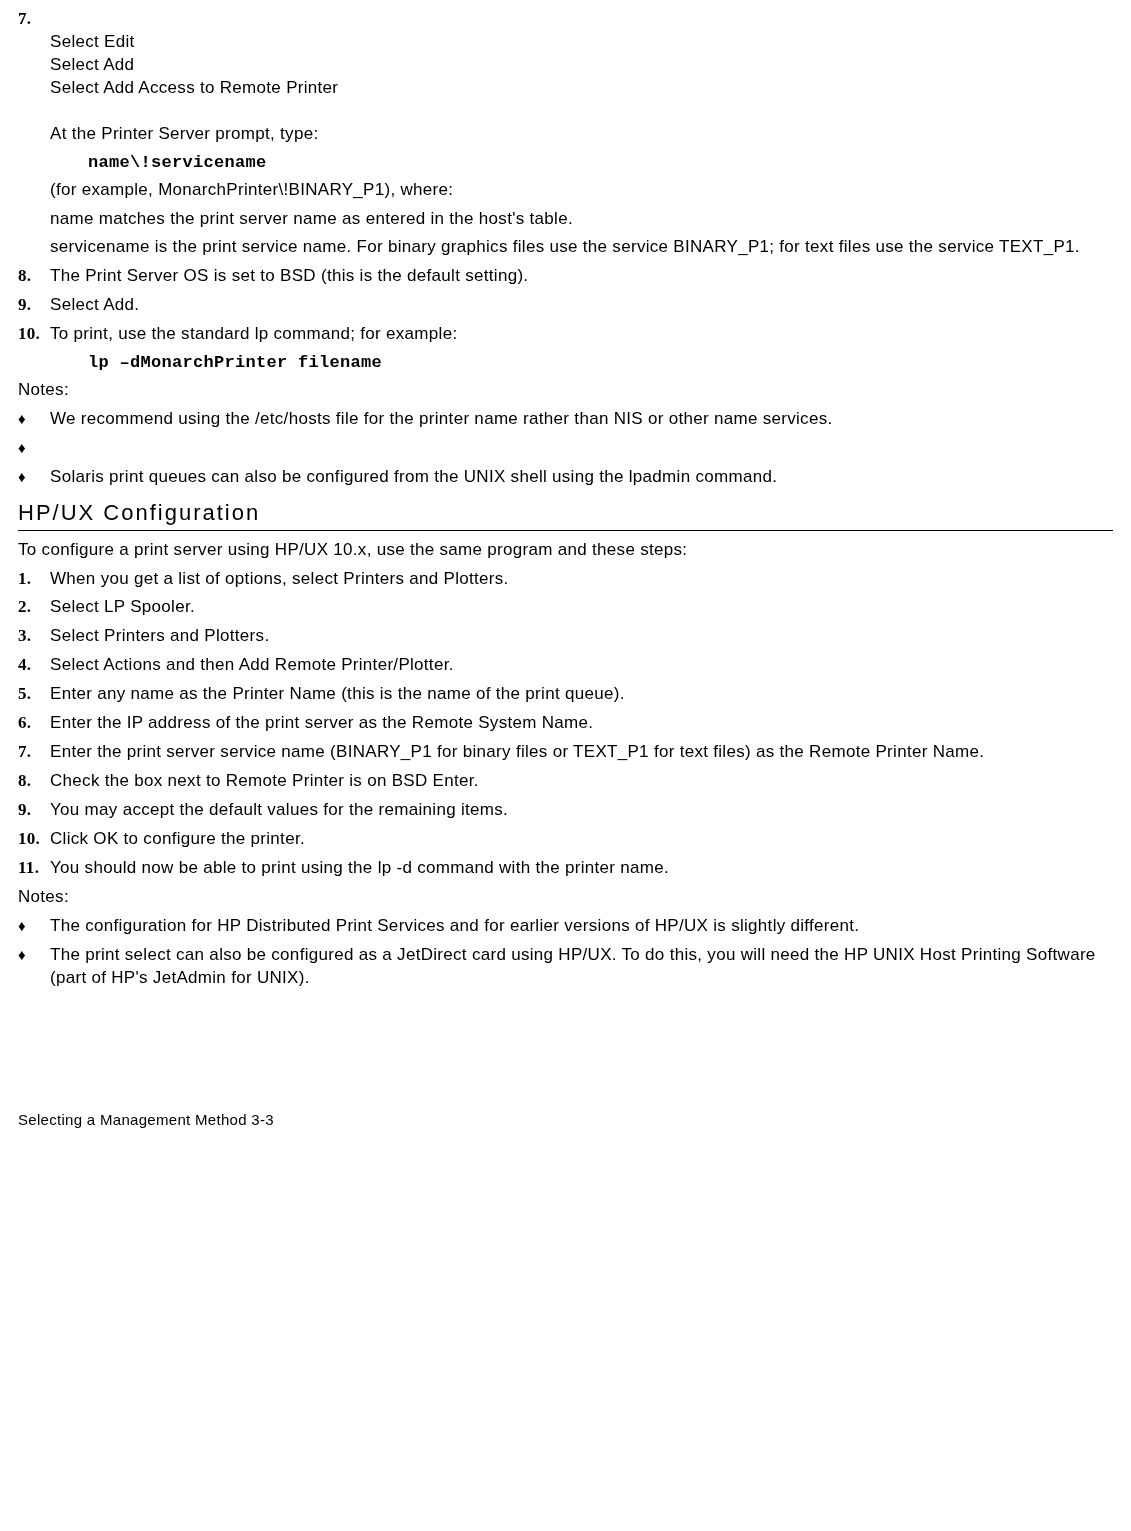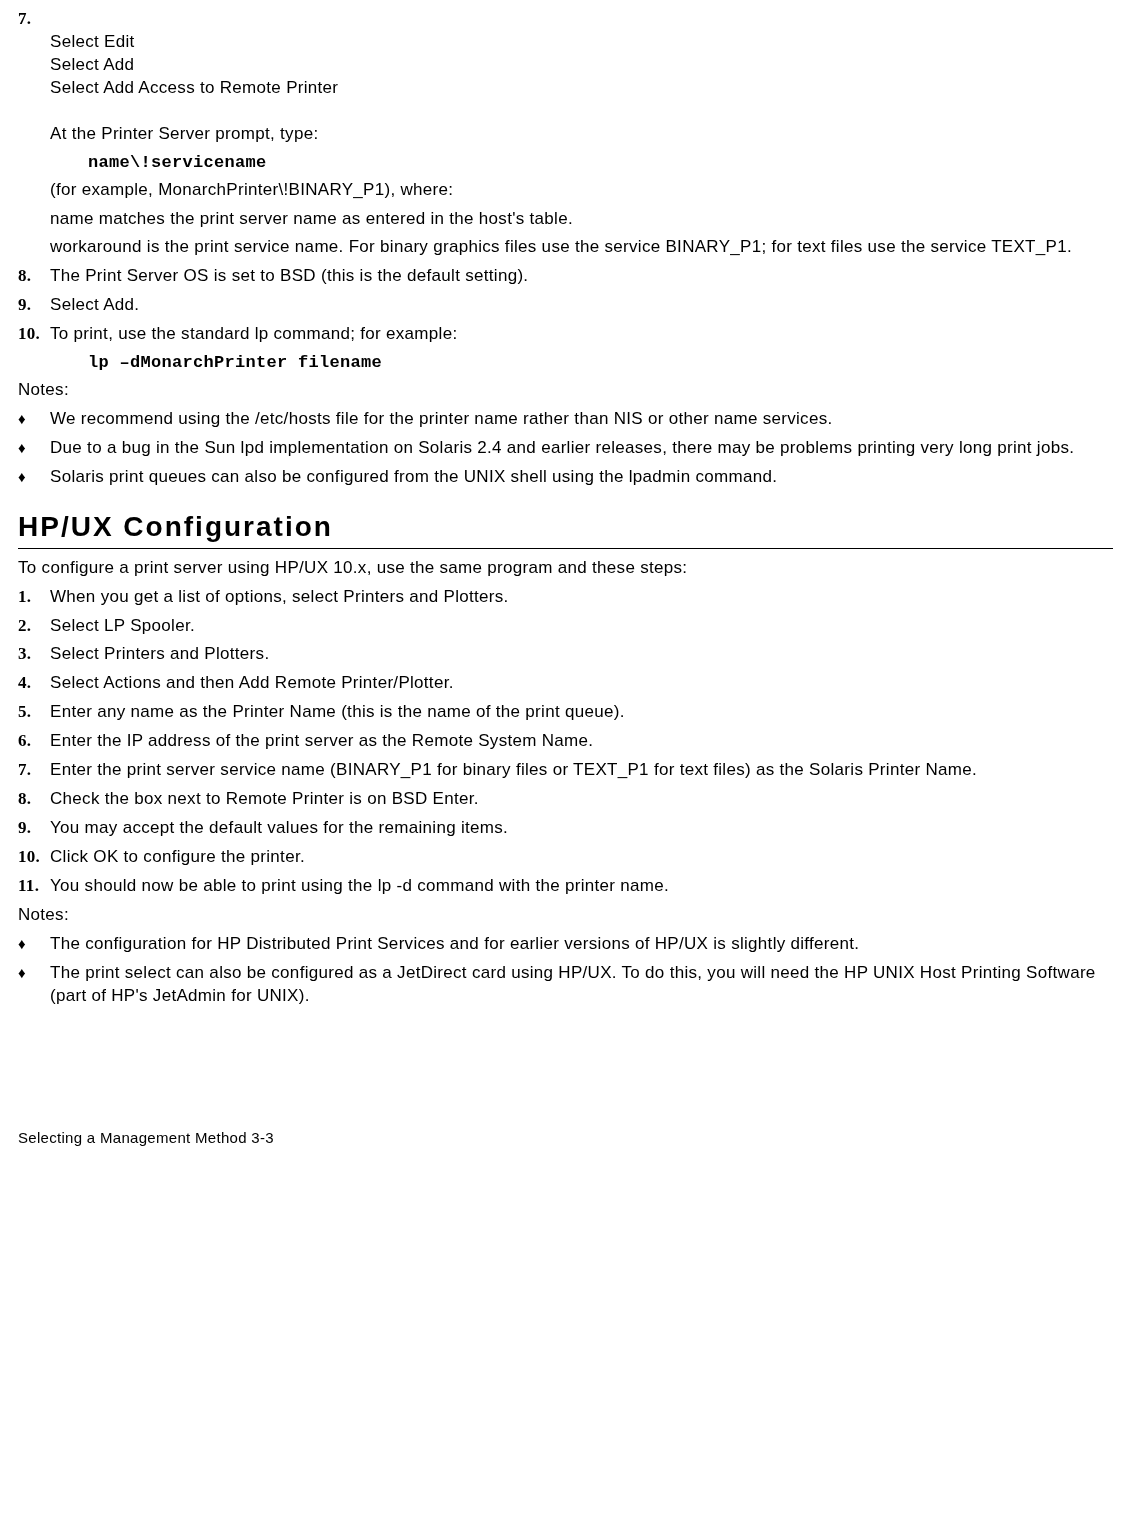--- a/index.html
+++ b/index.html
@@ -14,26 +14,26 @@
   }
   .ol-item { display: flex; margin-bottom: 6px; }
   .ol-num { font-family: "Times New Roman", serif; font-weight: bold; min-width: 32px; flex-shrink:0; }
   .ol-body { flex: 1; }
   .indent-block { margin-left: 32px; margin-bottom: 6px; }
   .code { font-family: "Courier New", monospace; font-weight: bold; margin-left: 70px; margin-top:2px; margin-bottom:4px; }
   .bullet-item { display: flex; margin-bottom: 6px; }
   .bullet-mark { min-width: 32px; flex-shrink:0; font-size:15px; padding-top:1px;}
   .bullet-body { flex: 1; }
   h2.section {
-    font-size: 28px;
-    font-weight: bold;
+    font-size: 22px;
+    font-weight: normal;
     letter-spacing: 2px;
     border-bottom: 1.5px solid #000;
     padding-bottom: 2px;
-    margin-top: 19px;
+    margin-top: 9px;
     margin-bottom: 8px;
   }
   .plain { margin-left:0; margin-bottom:6px; }
   .footer { text-align: left; font-size: 15px; margin-top: 120px; }
   b { font-weight: normal; }
 </style>
 </head>
 <body>
 
 <div class="ol-item">
@@ -43,21 +43,21 @@
     <span>Select </span><b>Edit</b><br>
     <span>Select </span><b>Add</b><br>
     <span>Select </span><b>Add Access to Remote Printer</b><br>
     <br>
     <span>At the Printer Server prompt, type:</span>
   </div>
 </div>
 <div class="code">name\!servicename</div>
 <div class="indent-block">(for example, MonarchPrinter\!BINARY_P1), where:</div>
 <div class="indent-block"><b>name</b><span> matches the print server name as entered in the host's table.</span></div>
-<div class="indent-block"><b>workaround</b><span> is the print service name.  For binary graphics files use the service BINARY_P1; for text files use the service TEXT_P1.</span></div>
+<div class="indent-block"><b>servicename</b><span> is the print service name.  For binary graphics files use the service BINARY_P1; for text files use the service TEXT_P1.</span></div>
 
 <div class="ol-item">
   <div class="ol-num">8.</div>
   <div class="ol-body">The Print Server OS is set to BSD (this is the default setting).</div>
 </div>
 <div class="ol-item">
   <div class="ol-num">9.</div>
   <div class="ol-body"><span>Select </span><b>Add</b><span>.</span></div>
 </div>
 <div class="ol-item">
@@ -68,21 +68,21 @@
 
 <div class="plain">Notes:</div>
 
 <div class="bullet-item">
   <div class="bullet-mark">♦</div>
   <div class="bullet-body">We recommend using the /etc/hosts file for the printer name rather than NIS or other name services.</div>
 </div>
 <div class="bullet-item">
   <div class="bullet-mark">♦</div>
   <div class="bullet-body">
-    <span>Due to a bug in the Sun lpd implementation on Solaris 2.4 and earlier releases, there may be problems printing very long print jobs.</span><br>
+    <br>
   </div>
 </div>
 <div class="bullet-item">
   <div class="bullet-mark">♦</div>
   <div class="bullet-body">Solaris print queues can also be configured from the UNIX shell using the lpadmin command.</div>
 </div>
 
 <h2 class="section">HP/UX Configuration</h2>
 
 <div class="plain">To configure a print server using HP/UX 10.x, use the same program and these steps:</div>
@@ -106,21 +106,21 @@
 <div class="ol-item">
   <div class="ol-num">5.</div>
   <div class="ol-body"><span>Enter any name as the </span><b>Printer Name</b><span> (this is the name of the print queue).</span></div>
 </div>
 <div class="ol-item">
   <div class="ol-num">6.</div>
   <div class="ol-body"><span>Enter the </span><b>IP address</b><span> of the print server as the Remote System Name.</span></div>
 </div>
 <div class="ol-item">
   <div class="ol-num">7.</div>
-  <div class="ol-body">Enter the print server service name (BINARY_P1 for binary files or TEXT_P1 for text files) as the Solaris Printer Name.</div>
+  <div class="ol-body">Enter the print server service name (BINARY_P1 for binary files or TEXT_P1 for text files) as the Remote Printer Name.</div>
 </div>
 <div class="ol-item">
   <div class="ol-num">8.</div>
   <div class="ol-body">Check the box next to Remote Printer is on BSD Enter.</div>
 </div>
 <div class="ol-item">
   <div class="ol-num">9.</div>
   <div class="ol-body">You may accept the default values for the remaining items.</div>
 </div>
 <div class="ol-item">

